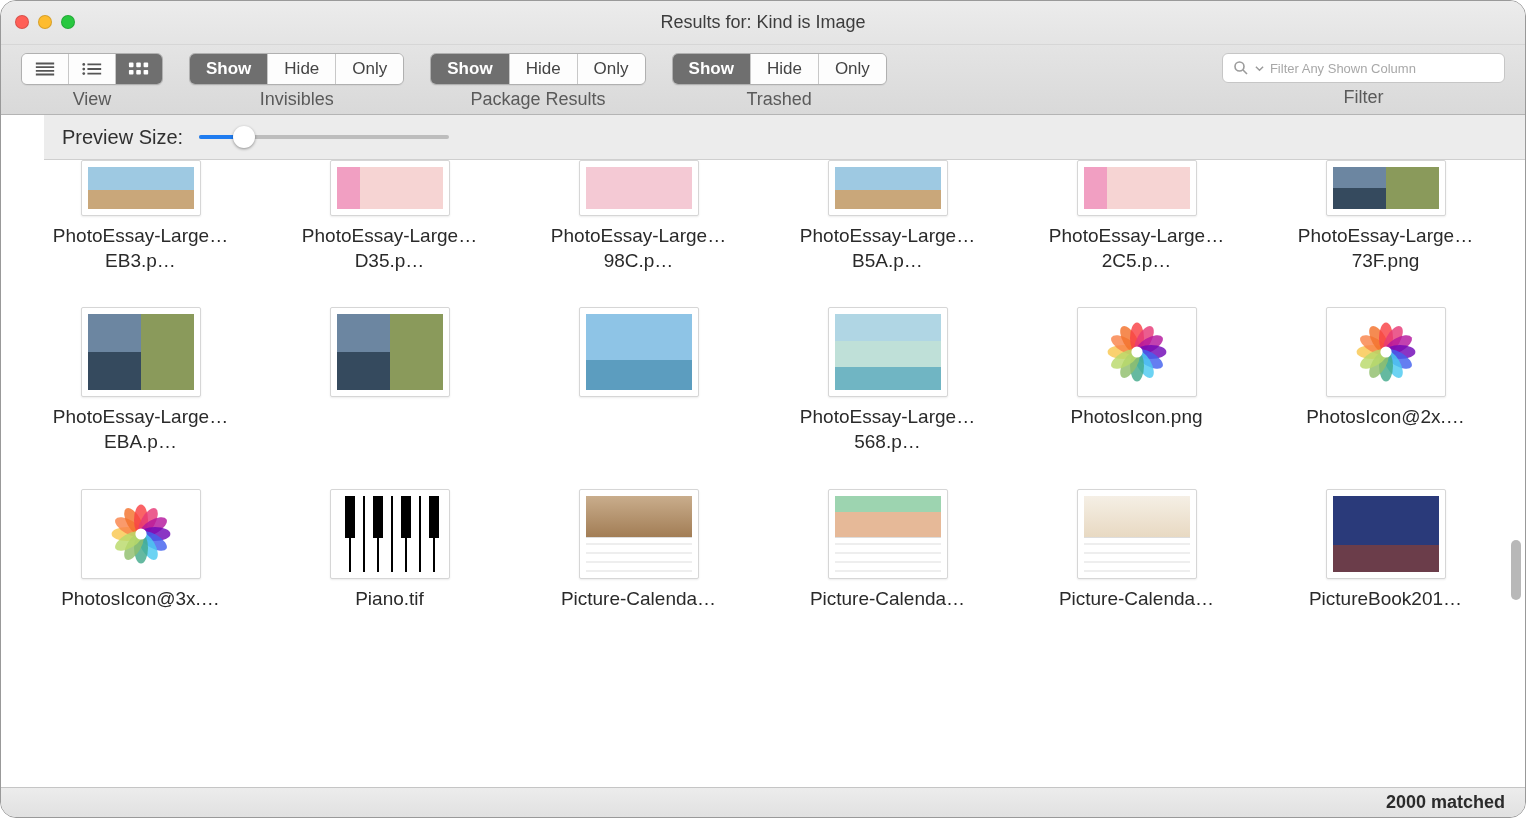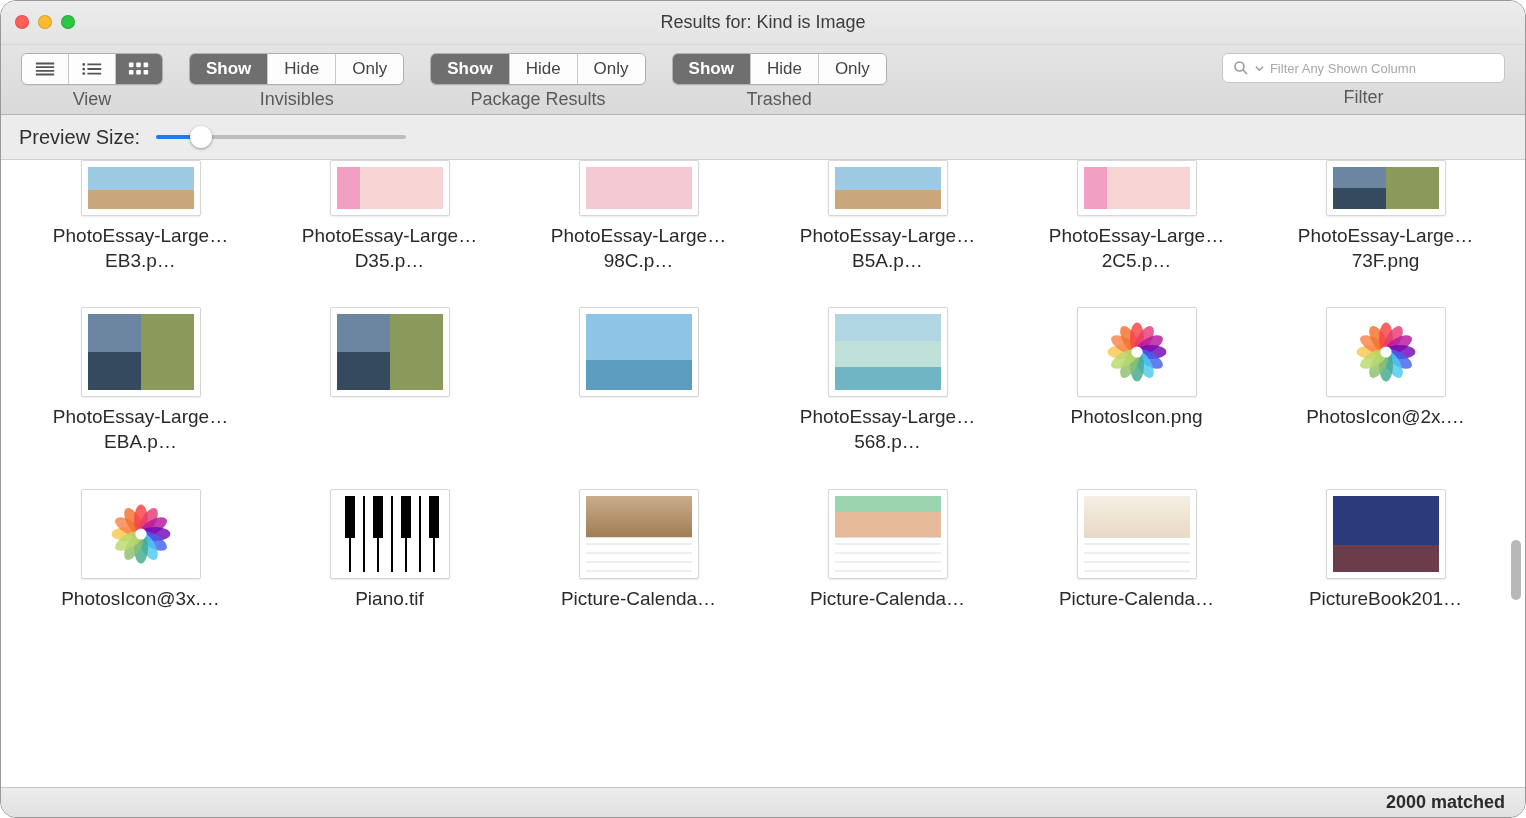--- a/index.html
+++ b/index.html
@@ -18,21 +18,21 @@
 .seg button { border: none; background: #fdfdfd; height: 30px; display: flex; align-items: center; justify-content: center; cursor: pointer; font-size: 17px; color: #444; padding: 0 16px; border-left: 1px solid #c8c8c8; }
 .seg button:first-child { border-left: none; }
 .seg button.active { background: #6f6f6f; color: #fff; font-weight: 600; }
 .seg button svg { width: 22px; height: 16px; }
 .caption { font-size: 18px; color: #5a5a5a; }
 .spacer { flex: 1; }
 .filter-wrap { display: flex; flex-direction: column; align-items: center; gap: 4px; flex: 1; max-width: 420px; }
 .search { display: flex; align-items: center; background: #fff; border: 1px solid #c6c6c6; border-radius: 6px; height: 30px; width: 100%; padding: 0 10px; gap: 6px; }
 .search input { border: none; outline: none; font-size: 13px; color: #444; flex: 1; background: transparent; }
 .search input::placeholder { color: #a8a8a8; }
-.subbar { background: #ececec; border-bottom: 1px solid #cfcfcf; height: 45px; display: flex; align-items: center; padding: 0 18px; gap: 16px; }
+.subbar { background: #ececec; border-bottom: 1px solid #cfcfcf; height: 45px; display: flex; align-items: center; padding: 0 18px; gap: 16px; margin-left: 43px; }
 .subbar-label { font-size: 20px; color: #303030; }
 .slider { position: relative; width: 250px; height: 20px; display: flex; align-items: center; }
 .slider-track { height: 4px; background: #bdbdbd; border-radius: 2px; width: 100%; position: relative; }
 .slider-fill { position: absolute; left: 0; height: 4px; background: #1f7cf0; border-radius: 2px; width: 18%; }
 .slider-thumb { position: absolute; left: 18%; transform: translateX(-50%); width: 22px; height: 22px; background: #fff; border-radius: 50%; box-shadow: 0 1px 3px rgba(0,0,0,0.4); }
 .content { flex: 1; overflow: auto; background: #fff; position: relative; }
 .grid { display: grid; grid-template-columns: repeat(6, 1fr); gap: 34px 10px; padding: 0 20px 20px; }
 .item { display: flex; flex-direction: column; align-items: center; gap: 8px; cursor: pointer; padding-top: 0; }
 .thumb { width: 120px; height: 90px; background: #fff; border: 1px solid #d6d6d6; border-radius: 2px; padding: 6px; display: flex; align-items: center; justify-content: center; box-shadow: 0 1px 2px rgba(0,0,0,0.08); }
 .thumb-inner { width: 100%; height: 100%; }

